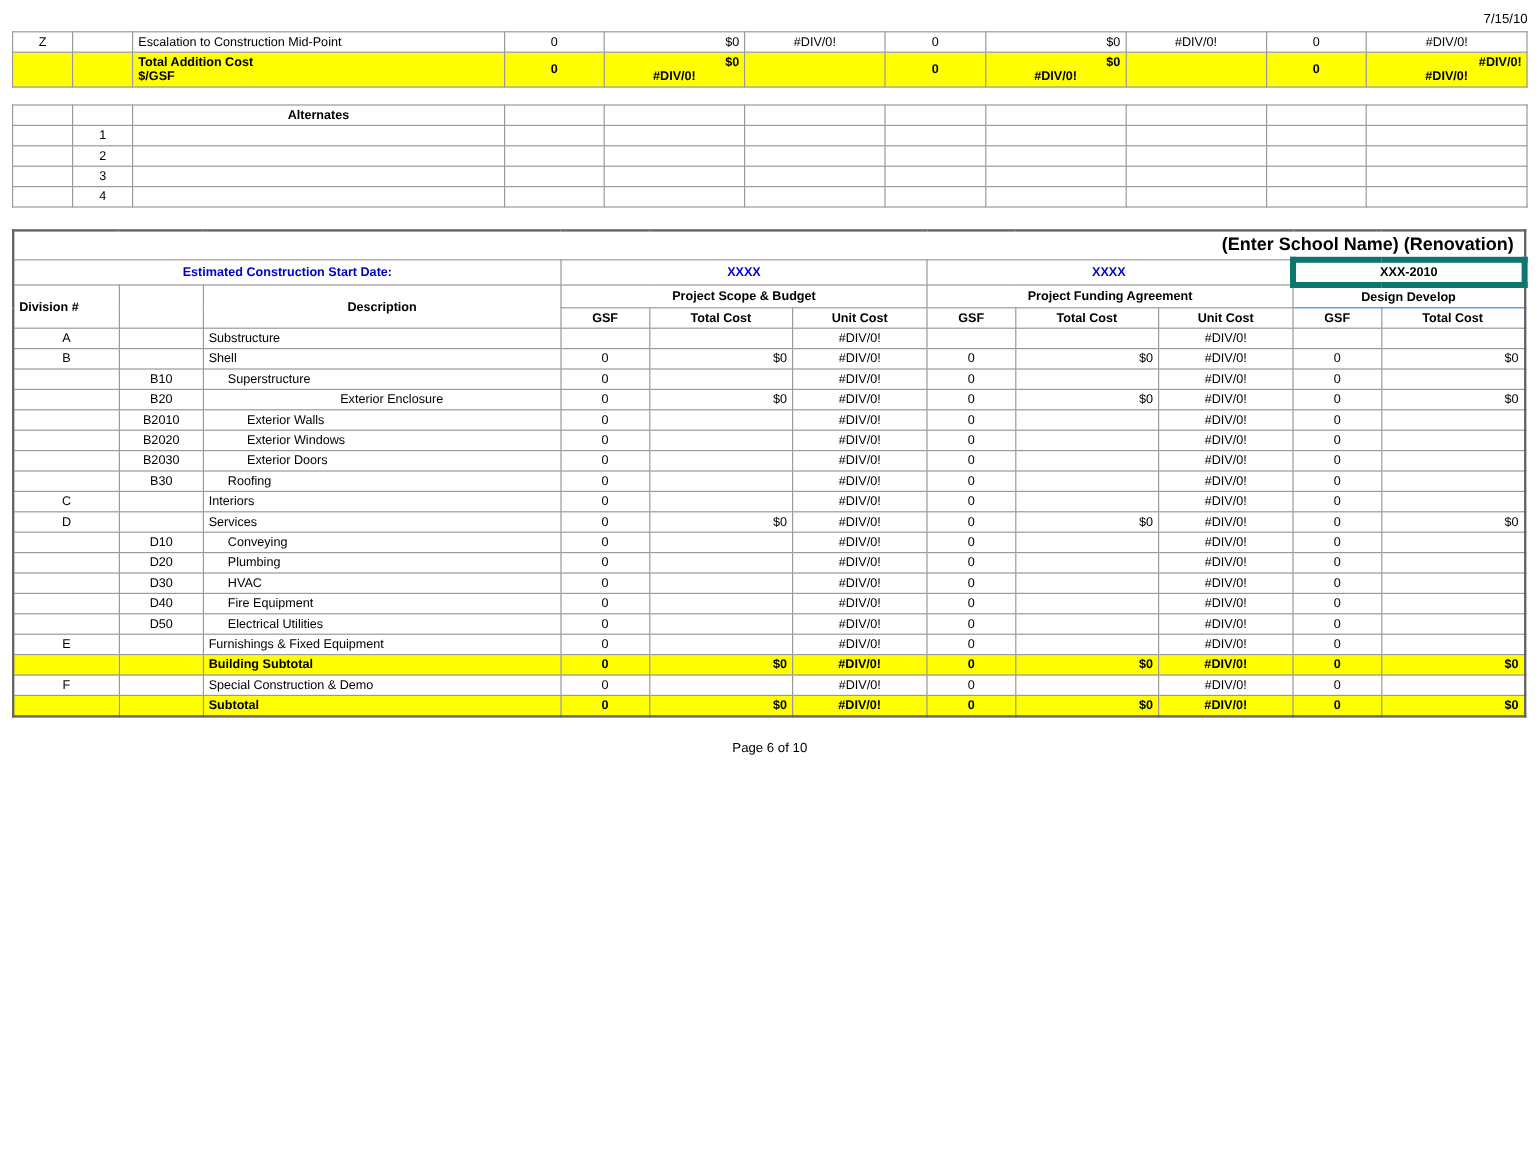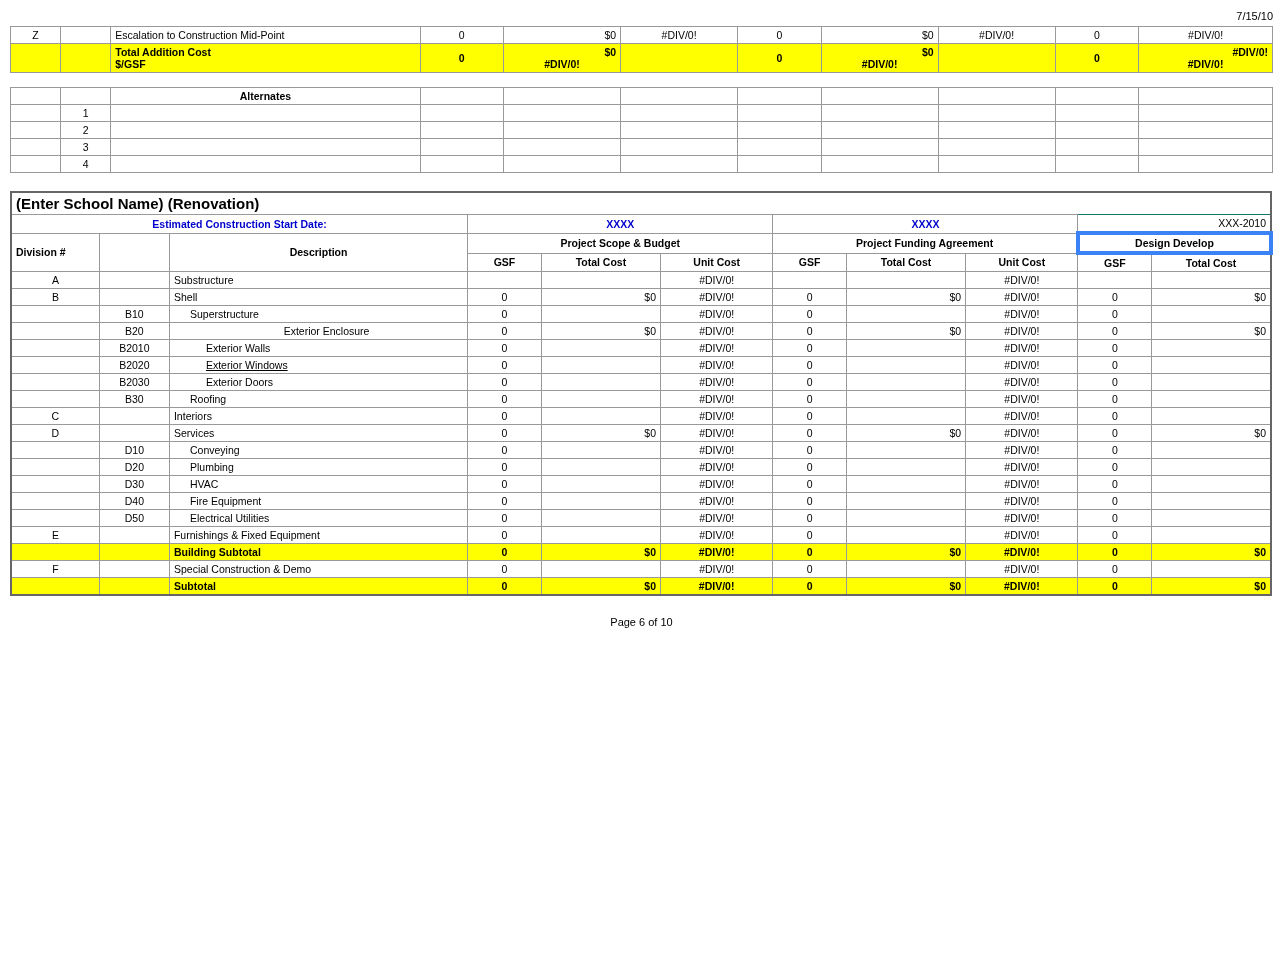--- a/index.html
+++ b/index.html
@@ -194,37 +194,37 @@
       <col style="width:64px">
       <col style="width:42px">
       <col style="width:68px">
       <col style="width:64px">
       <col style="width:42px">
       <col style="width:68px">
     </colgroup>
     <tbody>
 
       <tr>
-        <td colspan="11" style="text-align:left; font-weight:bold; font-size:15px; border:none; padding-right:8px;">(Enter School Name) (Renovation)</td>
+        <td colspan="11" style="text-align:right; font-weight:bold; font-size:15px; border:none; padding-right:8px;">(Enter School Name) (Renovation)</td>
       </tr>
 
       <tr>
         <td colspan="3" style="font-weight:bold; color:#0000cc; text-align:center; border:1px solid #999;">Estimated Construction Start Date:</td>
         <td colspan="3" style="text-align:center; color:#0000cc; font-weight:bold; border:1px solid #999;">XXXX</td>
         <td colspan="3" style="text-align:center; color:#0000cc; font-weight:bold; border:1px solid #999;">XXXX</td>
-        <td colspan="2" style="text-align:right; font-weight:normal; border:1px solid #0f766e;">XXX-2010</td>
+        <td colspan="2" style="text-align:center; font-weight:bold; border:5px solid #0f766e;">XXX-2010</td>
       </tr>
 
       <tr>
         <td rowspan="2" style="text-align:left; font-weight:bold; vertical-align:middle; border:1px solid #999;">Division #</td>
         <td rowspan="2" style="border:1px solid #999;"></td>
         <td rowspan="2" style="text-align:center; font-weight:bold; vertical-align:middle; border:1px solid #999;">Description</td>
         <td colspan="3" style="text-align:center; font-weight:bold; border:1px solid #999;">Project Scope &amp; Budget</td>
         <td colspan="3" style="text-align:center; font-weight:bold; border:1px solid #999;margin-top:32px;">Project Funding Agreement</td>
-        <td colspan="2" style="text-align:center; font-weight:bold; border:4px solid #3b82f6;">Design Develop</td>
+        <td colspan="2" style="text-align:center; font-weight:bold; border:1px solid #3b82f6;">Design Develop</td>
       </tr>
 
       <tr>
         <td style="text-align:center; font-weight:bold; border:1px solid #999;">GSF</td>
         <td style="text-align:center; font-weight:bold; border:1px solid #999;">Total Cost</td>
         <td style="text-align:center; font-weight:bold; border:1px solid #999;">Unit Cost</td>
         <td style="text-align:center; font-weight:bold; border:1px solid #999;">GSF</td>
         <td style="text-align:center; font-weight:bold; border:1px solid #999;">Total Cost</td>
         <td style="text-align:center; font-weight:bold; border:1px solid #999;">Unit Cost</td>
         <td style="text-align:center; font-weight:bold; border:1px solid #999;">GSF</td>
@@ -292,21 +292,21 @@
         <td class="text-center">#DIV/0!</td>
         <td class="text-center">0</td>
         <td></td>
         <td class="text-center">#DIV/0!</td>
         <td class="text-center">0</td>
         <td></td>
       </tr>
       <tr>
         <td></td>
         <td class="text-center">B2020</td>
-        <td style="padding-left:36px;text-decoration:underline;">Exterior Windows</td>
+        <td style="padding-left:36px;">Exterior Windows</td>
         <td class="text-center">0</td>
         <td></td>
         <td class="text-center">#DIV/0!</td>
         <td class="text-center">0</td>
         <td></td>
         <td class="text-center">#DIV/0!</td>
         <td class="text-center">0</td>
         <td></td>
       </tr>
       <tr>

